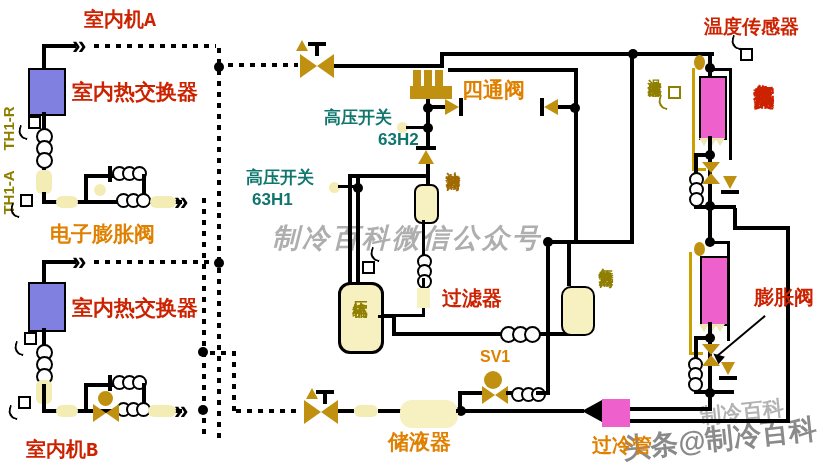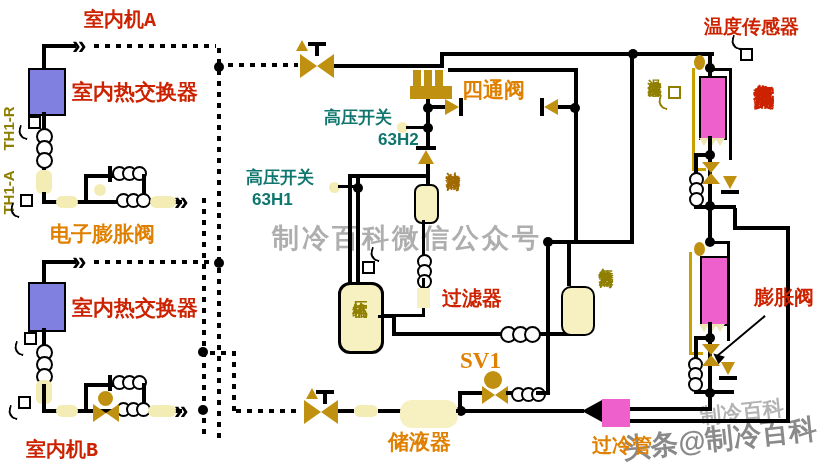--- a/index.html
+++ b/index.html
@@ -31,21 +31,21 @@
   .coil i{width:13px;height:13px;border:2.5px solid #000;border-radius:50%;background:#fff;flex:none;}
   .coilh i + i{margin-left:-5px;}
   .coilv{flex-direction:column;}
   .coilv i + i{margin-top:-5px;}
   .coilsm i{width:11px;height:11px;border-width:2px;}
   .sq{position:absolute;width:9px;height:9px;border:2px solid #000;background:#fff;}
   .sqo{border-color:#8f7f00;}
   .squig{position:absolute;width:9px;height:11px;border-left:2px solid #000;border-bottom:2px solid #000;border-bottom-left-radius:9px;transform:rotate(15deg);}
   .squigo{border-color:#8f7f00;}
   .arr{position:absolute;font-size:26px;font-weight:bold;color:#000;line-height:1;}
-  .wm1{position:absolute;color:#9a9a9a;opacity:.8;font-size:27px;font-weight:bold;letter-spacing:3px;white-space:nowrap;}
+  .wm1{position:absolute;color:#9a9a9a;opacity:.8;font-size:27px;font-weight:bold;letter-spacing:3px;white-space:nowrap;font-style:italic;}
   .wm2{position:absolute;color:#8a8a8a;font-weight:bold;white-space:nowrap;transform:rotate(-6deg);
        text-shadow:-1px -1px 0 #fff,1px -1px 0 #fff,-1px 1px 0 #fff,1px 1px 0 #fff,0 2px 0 #fff;}
   .gbar{position:absolute;background:#000;}
 </style>
 </head>
 <body>
 
 <div id="stage">
 
   <div class="wm1" style="left:272px;top:220px;">制冷百科微信公众号</div>
@@ -234,21 +234,21 @@
   <div class="abs gold" style="left:484px;top:371px;width:18px;height:18px;border-radius:50%;"></div>
   <div class="t" style="left:482px;top:386px;border-top:9px solid transparent;border-bottom:9px solid transparent;border-left:13px solid #c09010;"></div>
   <div class="t" style="left:495px;top:386px;border-top:9px solid transparent;border-bottom:9px solid transparent;border-right:13px solid #c09010;"></div>
   <div class="ln" style="left:506px;top:391px;width:8px;height:4px;"></div>
   <div class="coil coilh coilsm" style="left:511px;top:387px;">
       <i></i>
       <i></i>
       <i></i>
     </div>
   <div class="ln" style="left:536px;top:391px;width:14px;height:4px;"></div>
-  <div class="lbl org" style="left:460px;top:348px;font-size:23px;font-family:Liberation Serif, serif;">SV1</div>
+  <div class="lbl org" style="left:480px;top:348px;font-size:16px;">SV1</div>
 
   <div class="t" style="left:306px;top:388px;border-left:6px solid transparent;border-right:6px solid transparent;border-bottom:11px solid #c09010;"></div>
   <div class="ln" style="left:316px;top:390px;width:18px;height:4px;"></div>
   <div class="ln" style="left:323px;top:392px;width:4px;height:12px;"></div>
   <div class="t" style="left:304px;top:400px;border-top:12px solid transparent;border-bottom:12px solid transparent;border-left:17px solid #c09010;"></div>
   <div class="t" style="left:321px;top:400px;border-top:12px solid transparent;border-bottom:12px solid transparent;border-right:17px solid #c09010;"></div>
   <div class="ln" style="left:338px;top:409px;width:16px;height:4px;"></div>
   <div class="pad" style="left:354px;top:405px;width:24px;height:12px;"></div>
   <div class="ln" style="left:378px;top:409px;width:24px;height:4px;"></div>
   <div class="ivory" style="left:400px;top:400px;width:58px;height:28px;border-radius:12px;"></div>

